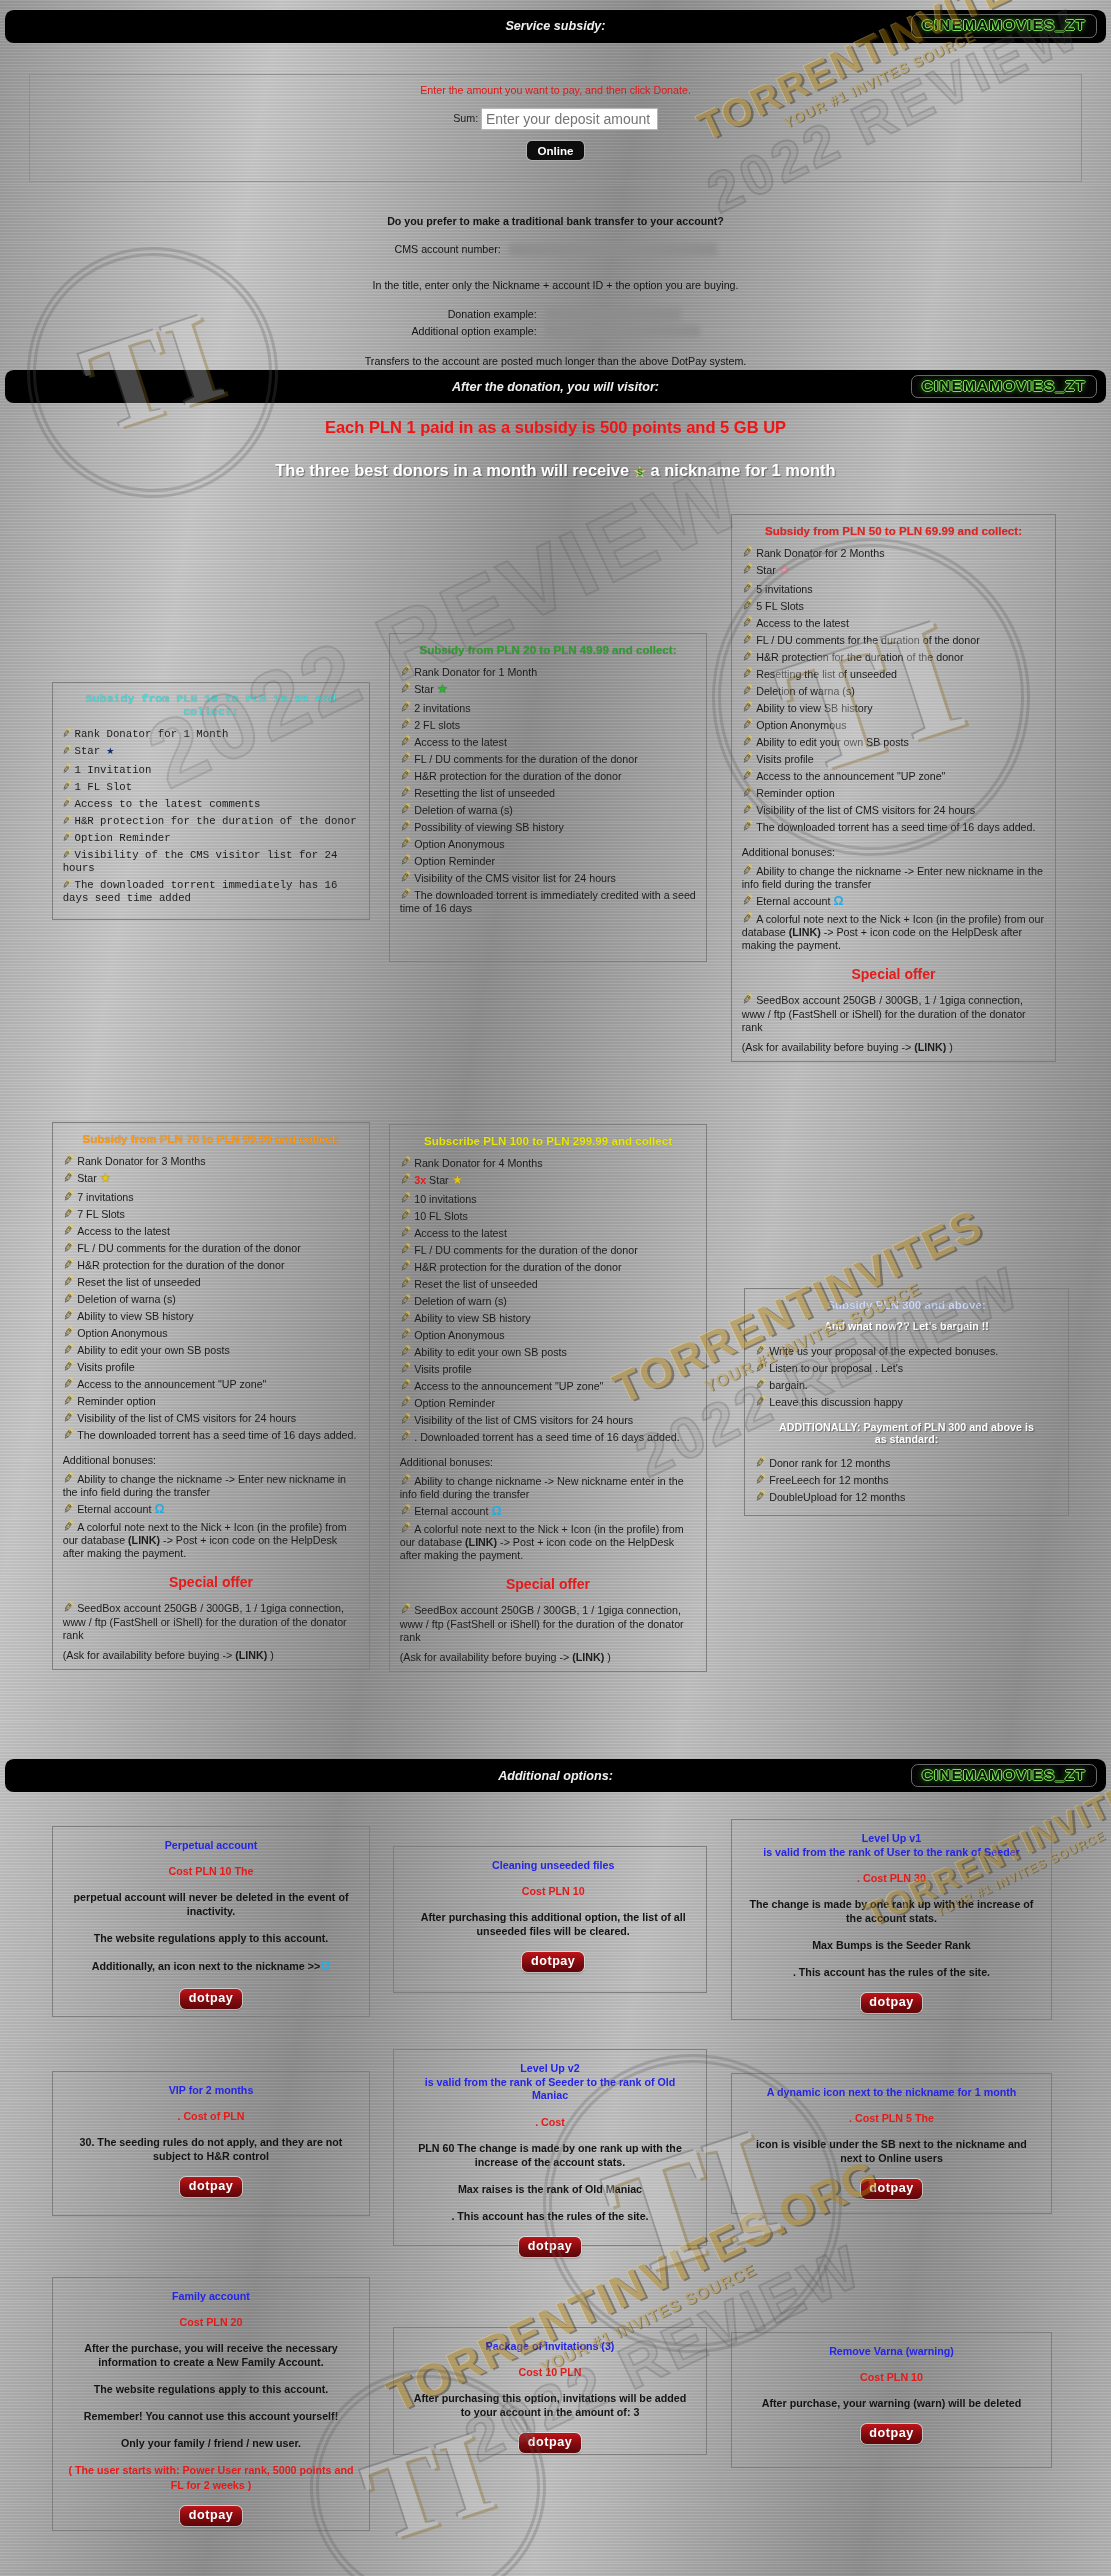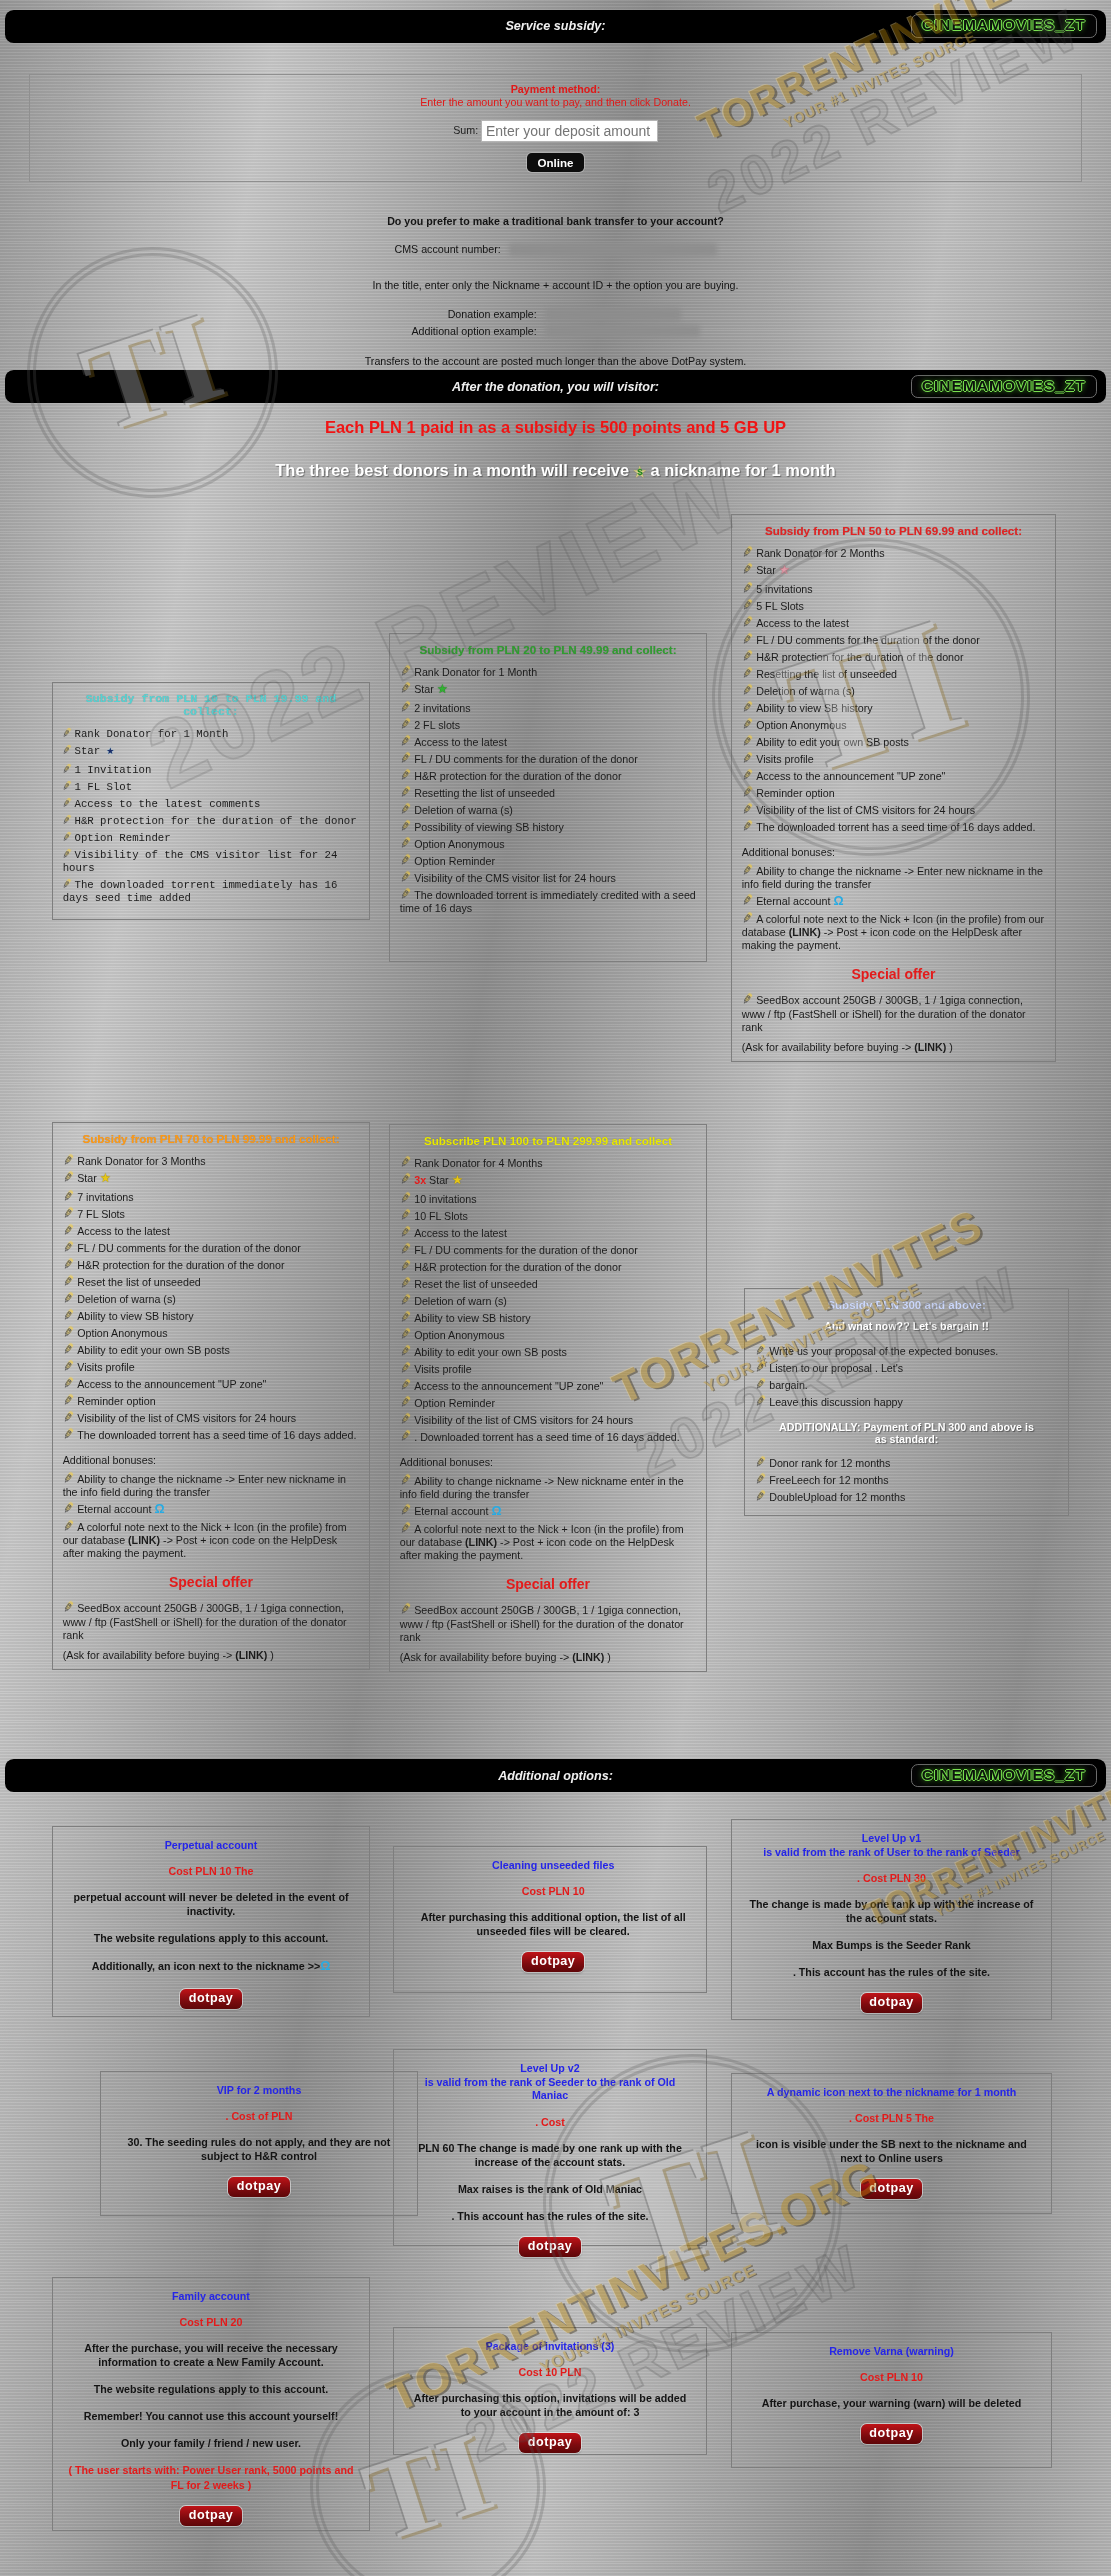--- a/index.html
+++ b/index.html
@@ -72,21 +72,21 @@
   .ic-star-pink{color:#e09aa8;font-size:12.6px;text-shadow:0 0 1px #c04858;}
   .ic-star-gold{color:#e6c617;font-size:12.6px;text-shadow:0 0 1px #6b5c00;}
   .ic-omega{color:#29abe2;font-weight:bold;font-size:12.6px;}
   .ic-x3{color:#e31b1b;font-weight:bold;}
   
   .obox{position:absolute;border:1px solid #7e7e7e;box-sizing:border-box;text-align:center;
         font-size:10.7px;color:#141414;padding:11.6px 13.6px 9.7px;}
   .opt-0{left:52px;top:1826px;width:318px;height:191px;}
   .opt-1{left:393px;top:1846px;width:314px;height:147px;padding-left:20px;}
   .opt-2{left:731px;top:1819px;width:321px;height:201px;}
-  .opt-3{left:52px;top:2071px;width:318px;height:145px;margin-left:48px;}
+  .opt-3{left:52px;top:2071px;width:318px;height:145px;}
   .opt-4{left:393px;top:2049px;width:314px;height:197px;}
   .opt-5{left:731px;top:2073px;width:321px;height:141px;}
   .opt-6{left:52px;top:2277px;width:318px;height:254px;}
   .opt-7{left:393px;top:2327px;width:314px;height:128px;}
   .opt-8{left:731px;top:2332px;width:321px;height:136px;}
   .op-title{color:#2525e8;font-weight:bold;line-height:1.3;}
   .op-cost{color:#e31b1b;font-weight:bold;margin-top:12.6px;}
   .op-p{font-weight:bold;margin-top:12.6px;line-height:1.35;}
   .op-p.c-red{color:#e31b1b;}
   .dotpay{display:inline-block;margin-top:13.6px;background:linear-gradient(#c01318,#7c0a0e 60%,#5e0608);
@@ -125,21 +125,20 @@
 <div class="page">
 
   <div class="bar bar1">
     <span class="bar-title">Service subsidy:</span>
     <span class="logo">
       <span class="logo-text">CINEMAMOVIES_ZT</span>
     </span>
   </div>
 
   <div class="paybox">
-    <div class="pay-h">Payment method:</div>
     <div class="pay-s">Enter the amount you want to pay, and then click Donate.</div>
     <div class="sum-row">
       <span>Sum:</span><input type="text" placeholder="Enter your deposit amount" style="">
     </div>
     <div class="donate">Online</div>
   </div>
 
   <div class="bank">
     <div class="b1">Do you prefer to make a traditional bank transfer to your account?</div>
     <div class="b2"><span>CMS account number:</span><span class="redact r-a"></span></div>

